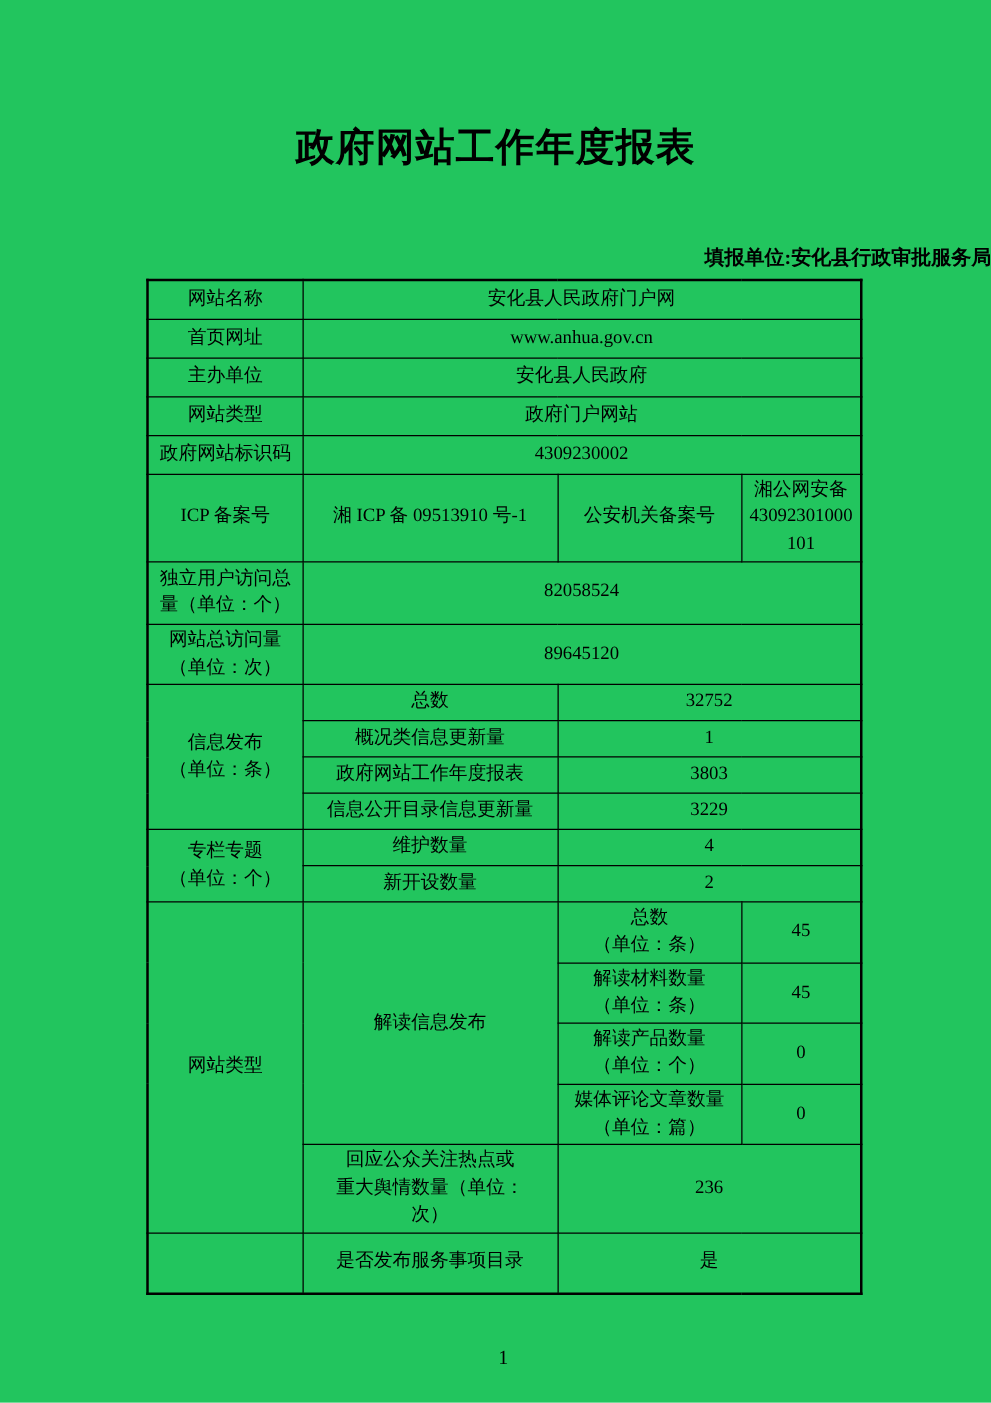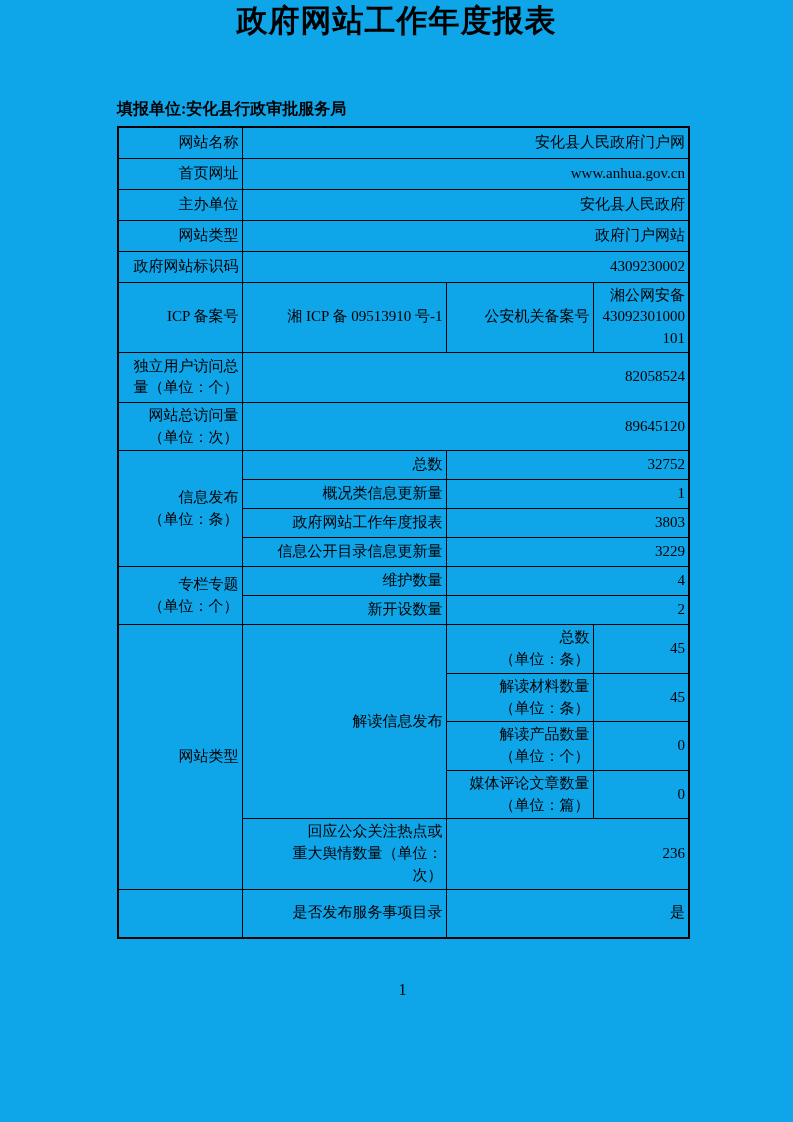--- a/index.html
+++ b/index.html
@@ -8,50 +8,52 @@
     width: 793px;
     height: 1122px;
     font-family: "Liberation Serif", "DejaVu Serif", serif;
     color: #000;
     position: relative;
     overflow: hidden;
   }
   .page {
     width: 793px;
     height: 1122px;
-    background: #0ea5e9;
+    background: #22c55e;
+    padding-top: 97px;
   }
   .doc-title {
     text-align: center;
     font-family: "Liberation Sans", "DejaVu Sans", sans-serif;
     font-weight: bold;
     font-size: 31px;
     letter-spacing: 1px;
   }
   .doc-subtitle {
     text-align: center;
     font-size: 18px;
     margin-top: 30px;
     letter-spacing: 1px;
   }
   .reporting-unit {
     margin: 57px 0 6px 117px;
     font-weight: bold;
     font-size: 16px;
+    text-align: right;
   }
   table.report-table {
     border-collapse: collapse;
     table-layout: fixed;
     margin-left: 117px;
     width: 571px;
     border: 2px solid #000;
   }
   table.report-table td {
     border: 1px solid #000;
-    text-align: right;
+    text-align: center;
     vertical-align: middle;
     font-size: 15px;
     padding: 2px 3px;
     white-space: pre-line;
     line-height: 1.45;
     overflow: hidden;
   }
   .page-number {
     margin-left: 117px;
     width: 571px;

